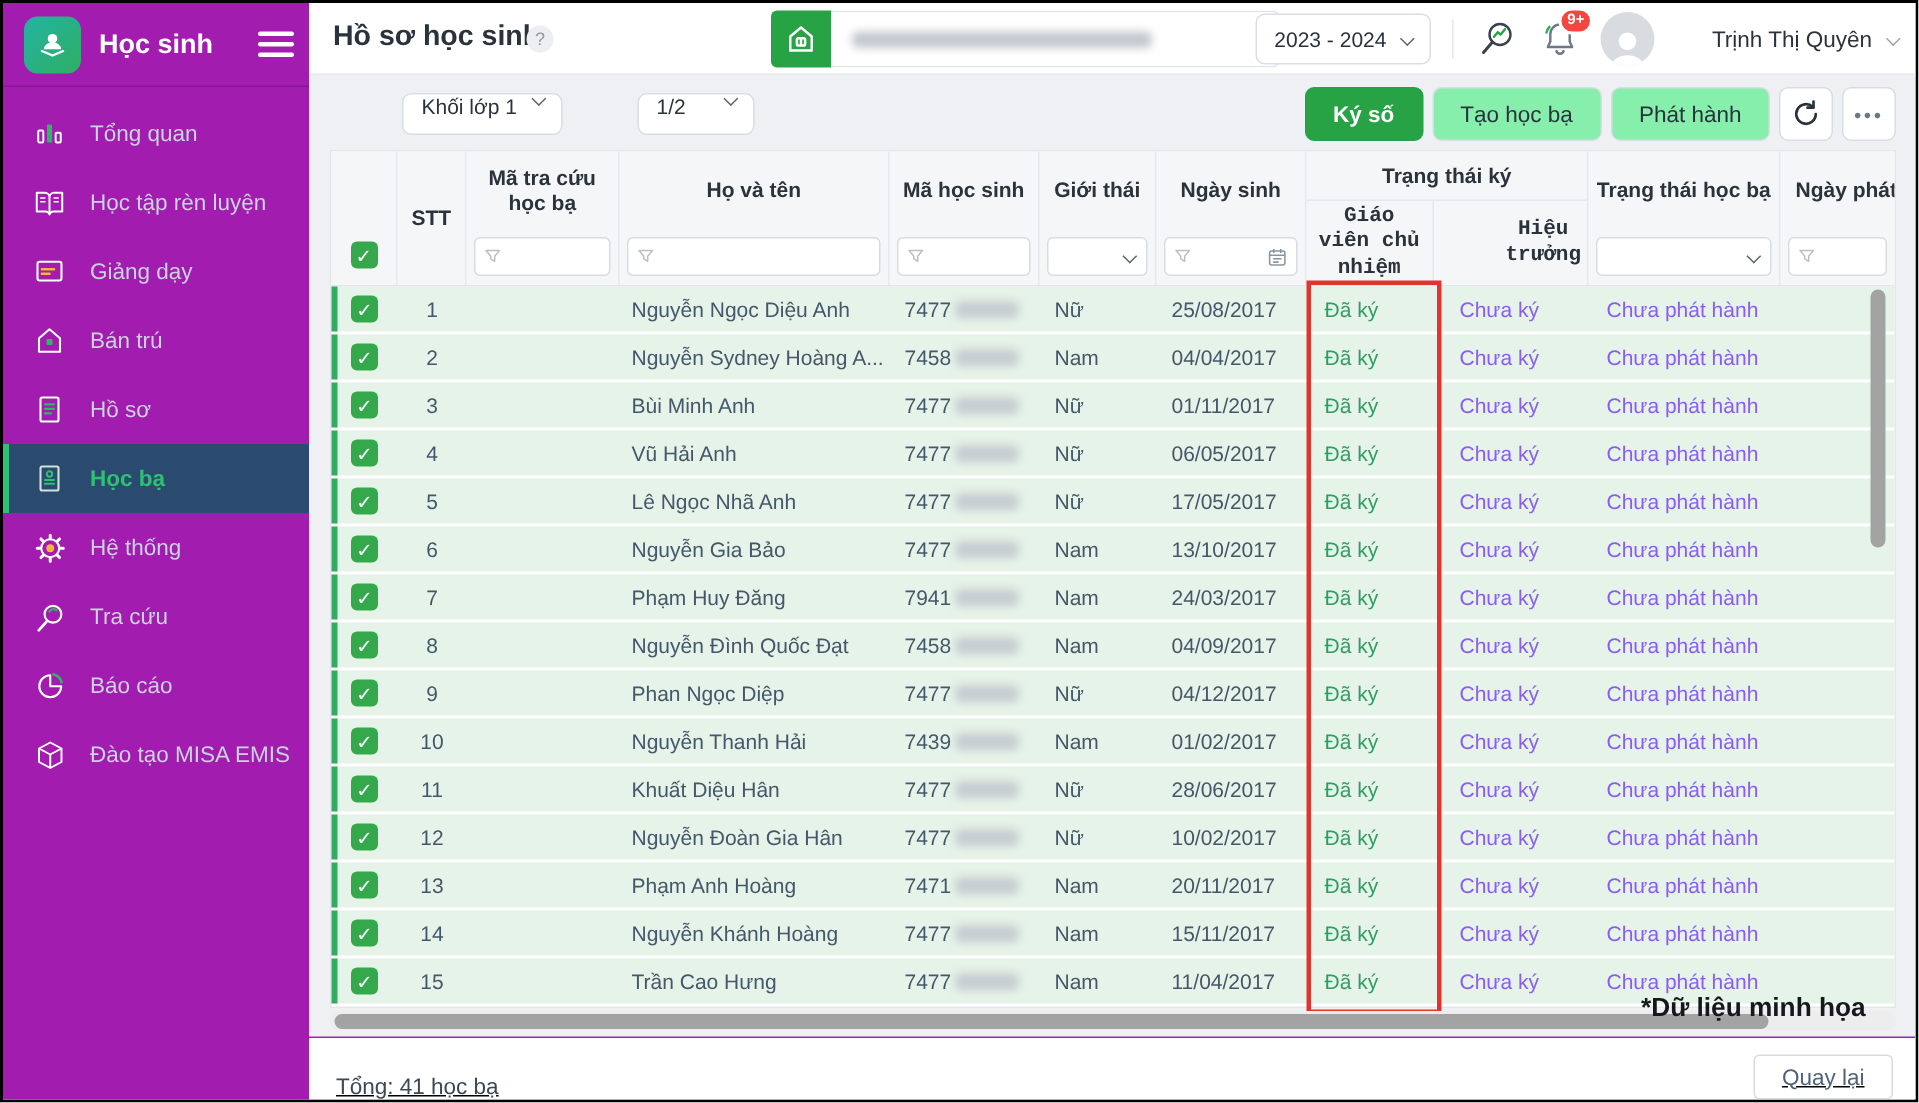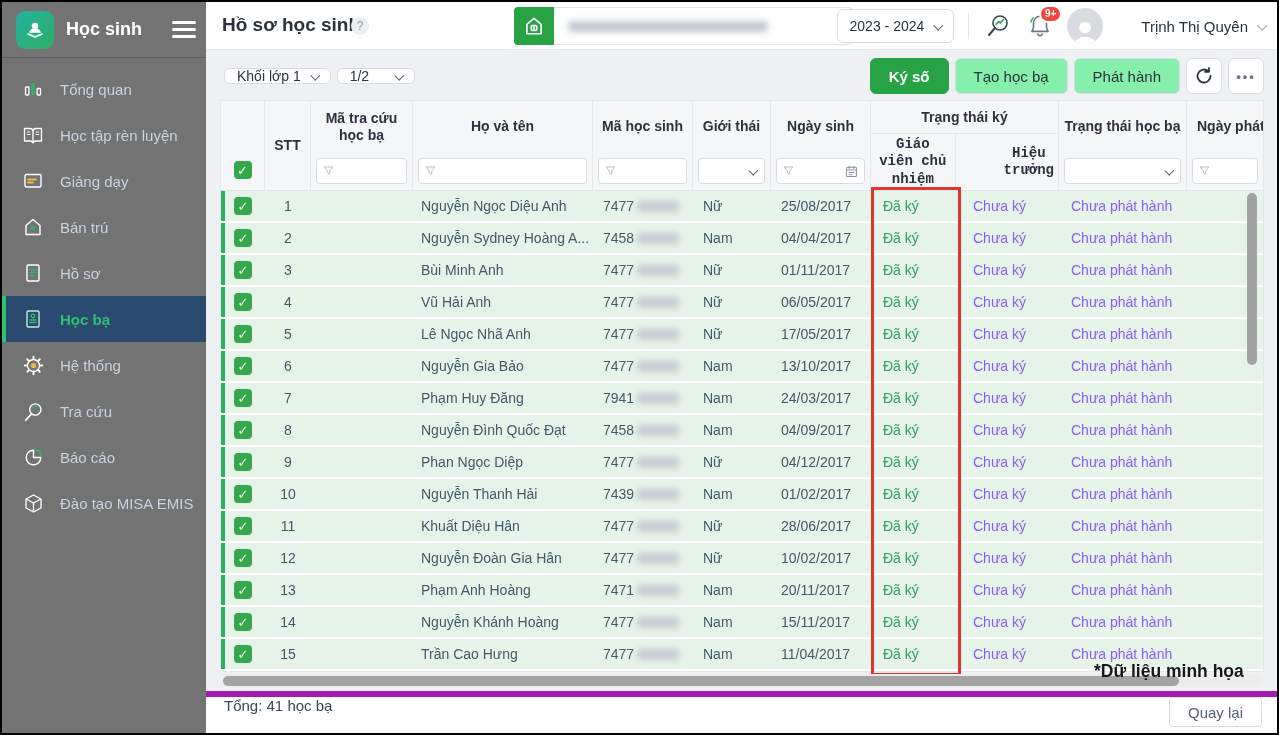--- a/index.html
+++ b/index.html
@@ -1,20 +1,20 @@
 <!DOCTYPE html>
 <html><head>
 <meta charset="utf-8">
 <style>
   * { margin:0; padding:0; box-sizing:border-box; }
   html,body { width:1279px; height:735px; font-family:"Liberation Sans","DejaVu Sans",sans-serif; }
   #window { position:relative; width:1279px; height:735px; background:#fff; border:2px solid #000; overflow:hidden; }
 
   
-  #sidebar { position:absolute; left:0; top:0; bottom:0; width:208px; background:#737373; color:#c9d2de; }
+  #sidebar { position:absolute; left:0; top:0; bottom:0; width:208px; background:#a21caf; color:#c9d2de; }
   #side-head { height:56px; display:flex; align-items:center; padding:0 14px; border-bottom:1px solid rgba(0,0,0,.18); }
   #logo { width:38px; height:38px; border-radius:9px; background:linear-gradient(135deg,#23b3a4,#2fae62); display:flex; align-items:center; justify-content:center; flex:0 0 38px; }
   #app-title { font-size:18px; font-weight:700; color:#fff; margin-left:12px; flex:1; }
   #hamburger { width:24px; display:flex; flex-direction:column; gap:4px; cursor:pointer; }
   #hamburger span { display:block; height:3px; background:#fff; border-radius:2px; }
   #side-menu { padding-top:8px; }
   .side-item { position:relative; height:46px; display:flex; align-items:center; padding-left:18px; font-size:15px; color:#c9d2de; cursor:pointer; }
   .side-item .s-icon { width:26px; height:22px; margin-right:14px; display:flex; align-items:center; justify-content:center; }
   .side-item.active { background:#2b4a70; color:#2fc172; font-weight:700; }
   .side-item.active::before { content:""; position:absolute; left:0; top:0; bottom:0; width:4px; background:#2fc172; }
@@ -35,21 +35,21 @@
   .vdivider { width:1px; height:26px; background:#e3e6ea; }
   .chev { display:inline-block; width:7px; height:7px; border-right:1.8px solid #5a6672; border-bottom:1.8px solid #5a6672; transform:rotate(45deg) translateY(-1px); margin-left:10px; }
   .icon-btn { background:none; border:none; cursor:pointer; position:relative; display:flex; align-items:center; }
   #notif-badge { position:absolute; top:-7px; right:-9px; background:#f4453e; color:#fff; font-size:10px; font-weight:700; border-radius:9px; padding:2px 4px; border:2px solid #fff; line-height:1; }
   #avatar { width:36px; height:36px; border-radius:50%; background:#d8dbe0; overflow:hidden; display:flex; align-items:flex-end; justify-content:center; cursor:pointer; }
   #user-name { font-size:15px; color:#2a333c; cursor:pointer; display:flex; align-items:center;margin-left:24px; }
 
   
   #workspace { position:absolute; top:48px; left:0; right:0; bottom:42px; background:#eef0f4; }
   #toolbar { position:absolute; top:8px; left:18px; right:13px; height:36px; display:flex; align-items:center; }
-  .tb-select { height:16px; border:1px solid #d9dde3; border-radius:6px; background:#fff; display:flex; align-items:center; justify-content:space-between; padding:0 12px; font-size:14px; color:#2a333c; margin-right:6px; cursor:pointer; }
+  .tb-select { height:28px; border:1px solid #d9dde3; border-radius:6px; background:#fff; display:flex; justify-content:space-between; padding:0 12px; font-size:14px; color:#2a333c; margin-right:6px; cursor:pointer;margin-left:44px; }
   #toolbar-right { margin-left:auto; display:flex; align-items:center; gap:6px; }
   .btn { height:36px; border-radius:6px; font-size:15px; cursor:pointer; padding:0 18px; }
   .btn-green { background:#27a345; border:1px solid #27a345; color:#fff; font-weight:700; }
   .btn-white { background:#86efac; border:1px solid #d9dde3; color:#2a333c; }
   .btn-icon { width:36px; padding:0; display:flex; align-items:center; justify-content:center; background:#fff; border:1px solid #d9dde3; border-radius:6px; cursor:pointer; }
   #dots { color:#6b7684; font-size:13px; letter-spacing:2px; font-weight:700; }
 
   
   #table { position:absolute; top:50px; left:14px; width:1044px; height:572px; background:#fff; border:1px solid #e4e7ea; }
   #thead { display:flex; height:90px; background:#f5f6f8; border-bottom:1px solid #e4e7ea; }
@@ -85,21 +85,21 @@
 
   
   #red-box { position:absolute; left:650px; top:86px; width:90px; height:489px; border:3px solid #e2342f; pointer-events:none; z-index:4; }
   #vscroll { position:absolute; left:1026px; top:92px; width:10px; height:474px; z-index:5; }
   #vscroll .thumb { width:10px; height:172px; background:#a3a3a3; border-radius:5px; cursor:grab; }
   #hscroll { position:absolute; left:14px; top:624px; width:1044px; height:13px; background:#ededed; border-radius:7px; z-index:5; }
   #hscroll .thumb { position:absolute; left:3px; top:1.5px; width:956px; height:10px; background:#a3a3a3; border-radius:5px; cursor:grab; }
   #watermark { position:absolute; left:888px; top:611px; font-size:17.5px; font-weight:700; color:#16191c; z-index:6; }
 
   
-  #bottombar { position:absolute; left:0; right:0; bottom:0; height:42px; background:#fff; border-top:6px solid #a21caf; display:flex; align-items:flex-start; }
+  #bottombar { position:absolute; left:0; right:0; bottom:0; height:42px; background:#fff; border-top:1px solid #a21caf; display:flex; align-items:flex-end;text-decoration:underline; }
   #total-label { margin-left:18px; font-size:15px; color:#3b4856; }
   #back-btn { margin-left:auto; margin-right:15px; height:30px; padding:0 18px; background:#fff; border:1px solid #d7dbe0; border-radius:4px; font-size:15px; color:#50627a; cursor:pointer; }
 </style>
 </head>
 <body>
 
 <div id="window">
 
   <div id="sidebar">
     <div id="side-head">

